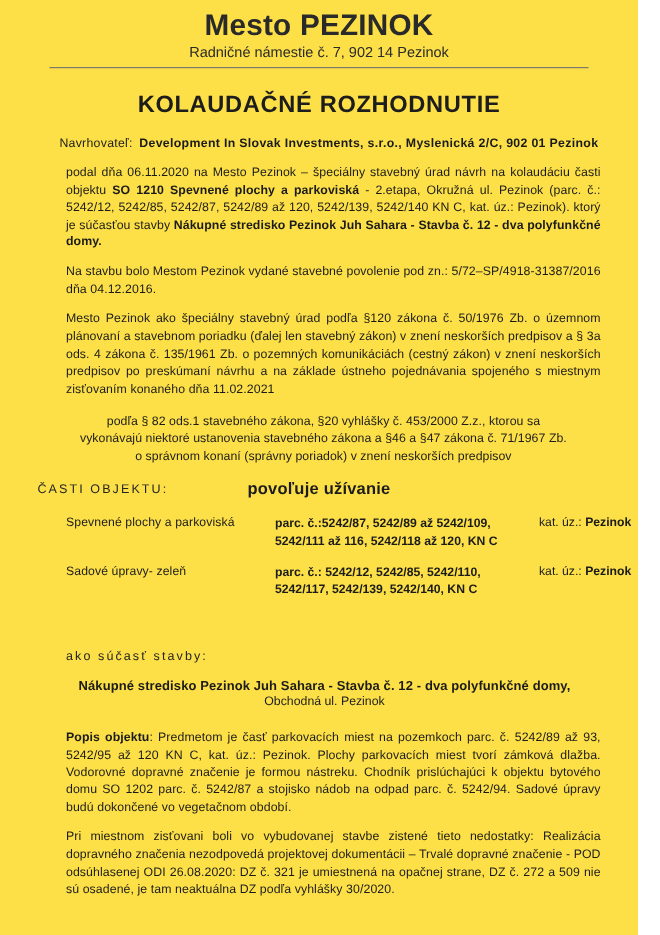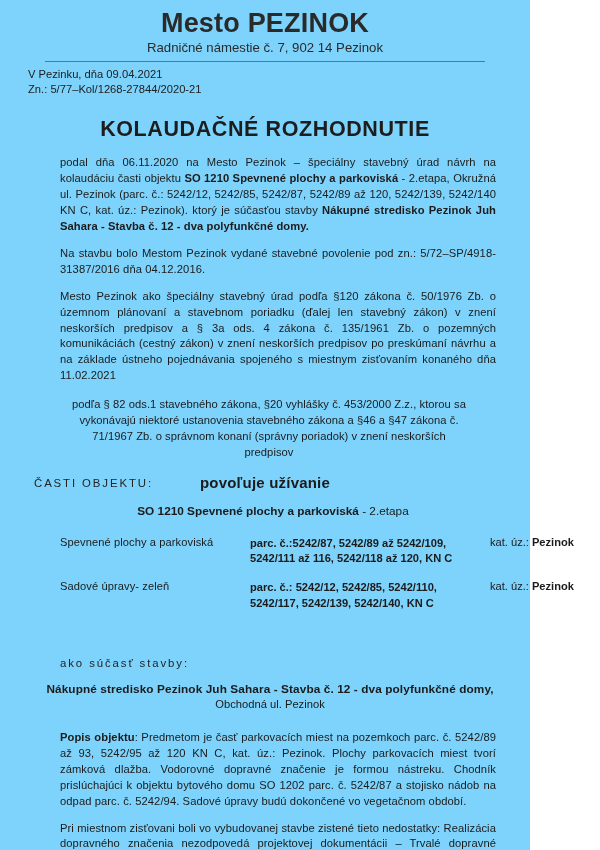--- a/index.html
+++ b/index.html
@@ -11,25 +11,25 @@
   body {
     width: 600px;
     height: 850px;
     overflow: hidden;
     font-family: "Liberation Sans", sans-serif;
     color: #1b1b1b;
     -webkit-font-smoothing: antialiased;
   }
   .page {
     position: relative;
-    width: 530px;
+    width: 580px;
     height: 850px;
     box-sizing: border-box;
     padding: 0 26px;
-    background: #7dd3fc;
+    background: #fde047;
   }
 
   
   .letterhead { text-align: center; padding-top: 9px; }
   .org-name {
     font-size: 27px;
     font-weight: bold;
     letter-spacing: 0.2px;
     line-height: 1.05;
     color: #2a2a2a;
@@ -176,40 +176,38 @@
 <body>
 
 <div class="page">
 
   <div class="letterhead">
     <div class="org-name">Mesto PEZINOK</div>
     <div class="org-address">Radničné námestie č. 7, 902 14 Pezinok</div>
     <hr class="rule">
   </div>
 
-  <div class="refblock">
-    <div>V Pezinku, dňa 09.04.2021</div>
-    <div>Zn.: 5/77–Kol/1268-27844/2020-21</div>
+
+  <div class="doc-title">KOLAUDAČNÉ ROZHODNUTIE</div>
+
+  <div class="applicant">
+    <span class="lbl">Navrhovateľ:</span><span class="val">Development In Slovak Investments, s.r.o., Myslenická 2/C, 902 01   Pezinok</span>
   </div>
-
-  <div class="doc-title">KOLAUDAČNÉ ROZHODNUTIE</div>
-
 
   <p class="body"><span>podal dňa 06.11.2020 na Mesto Pezinok – špeciálny stavebný úrad návrh na kolaudáciu časti objektu </span><b>SO 1210 Spevnené plochy a parkoviská</b><span> - 2.etapa, Okružná ul. Pezinok (parc. č.: 5242/12, 5242/85, 5242/87, 5242/89 až 120, 5242/139, 5242/140 KN C, kat. úz.: Pezinok). ktorý je súčasťou stavby </span><b>Nákupné stredisko Pezinok Juh Sahara - Stavba č. 12 - dva polyfunkčné domy.</b></p>
 
   <p class="body tight">Na stavbu bolo Mestom Pezinok vydané stavebné povolenie pod zn.: 5/72–SP/4918-31387/2016 dňa 04.12.2016.</p>
 
   <p class="body tight">Mesto Pezinok ako špeciálny stavebný úrad podľa §120 zákona č. 50/1976 Zb. o územnom plánovaní a stavebnom poriadku (ďalej len stavebný zákon) v znení neskorších predpisov a § 3a ods. 4 zákona č. 135/1961 Zb. o pozemných komunikáciách (cestný zákon) v znení neskorších predpisov po preskúmaní návrhu a na základe ústneho pojednávania spojeného s miestnym zisťovaním konaného dňa 11.02.2021</p>
 
   <p class="centered-legal">podľa § 82 ods.1 stavebného zákona, §20 vyhlášky č. 453/2000 Z.z., ktorou sa vykonávajú niektoré ustanovenia stavebného zákona a §46 a §47 zákona č. 71/1967 Zb. o správnom konaní (správny poriadok) v znení neskorších predpisov</p>
 
   <div class="grant">povoľuje užívanie</div>
   <div class="section-label">ČASTI OBJEKTU:</div>
 
-  <div class="object-line"><b>SO 1210 Spevnené plochy a parkoviská</b><span class="suffix"> - 2.etapa</span></div>
 
   <table class="parcels">
     <tbody>
         <tr>
       <td class="c-name">Spevnené plochy a parkoviská</td>
       <td class="c-parcels">
         <span class="p1"><span class="pref">parc. č.:</span><span class="pnums">5242/87, 5242/89 až 5242/109,</span></span><br>
         <span class="p2 pnums">5242/111 až 116, 5242/118 až 120, KN C</span>
       </td>
       <td class="c-cad"><span>kat. úz.:</span> <b>Pezinok</b></td>

